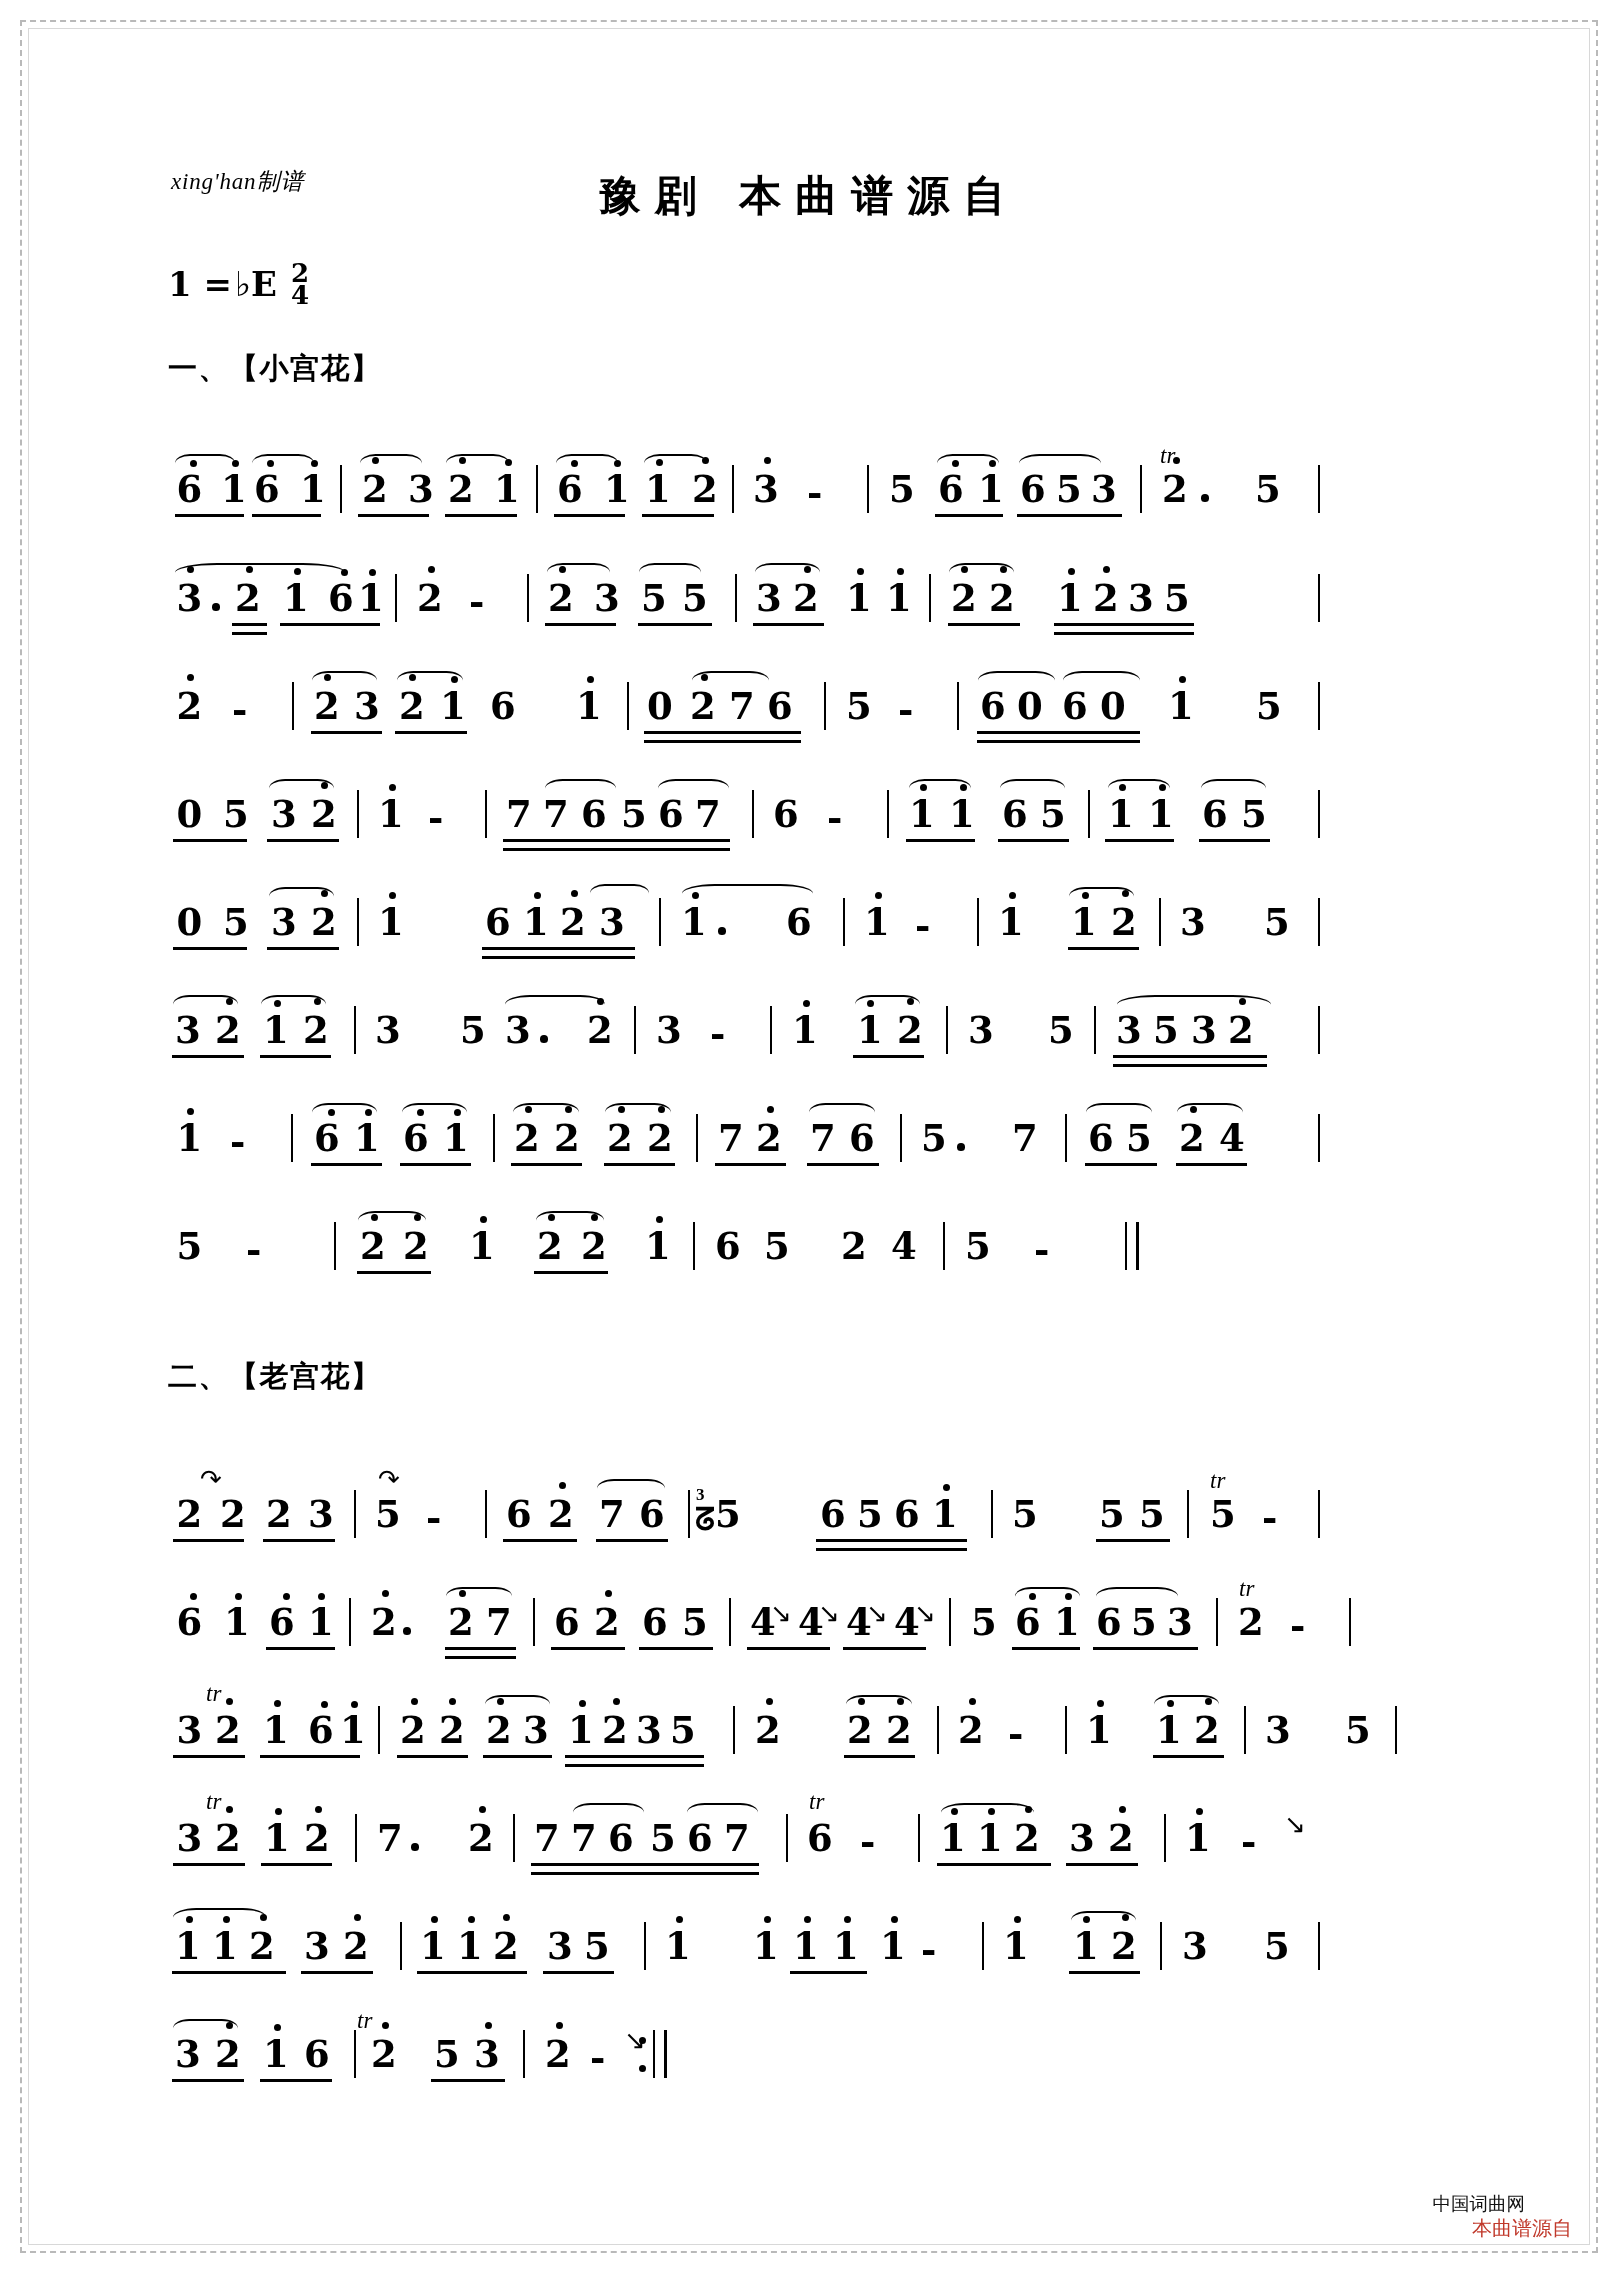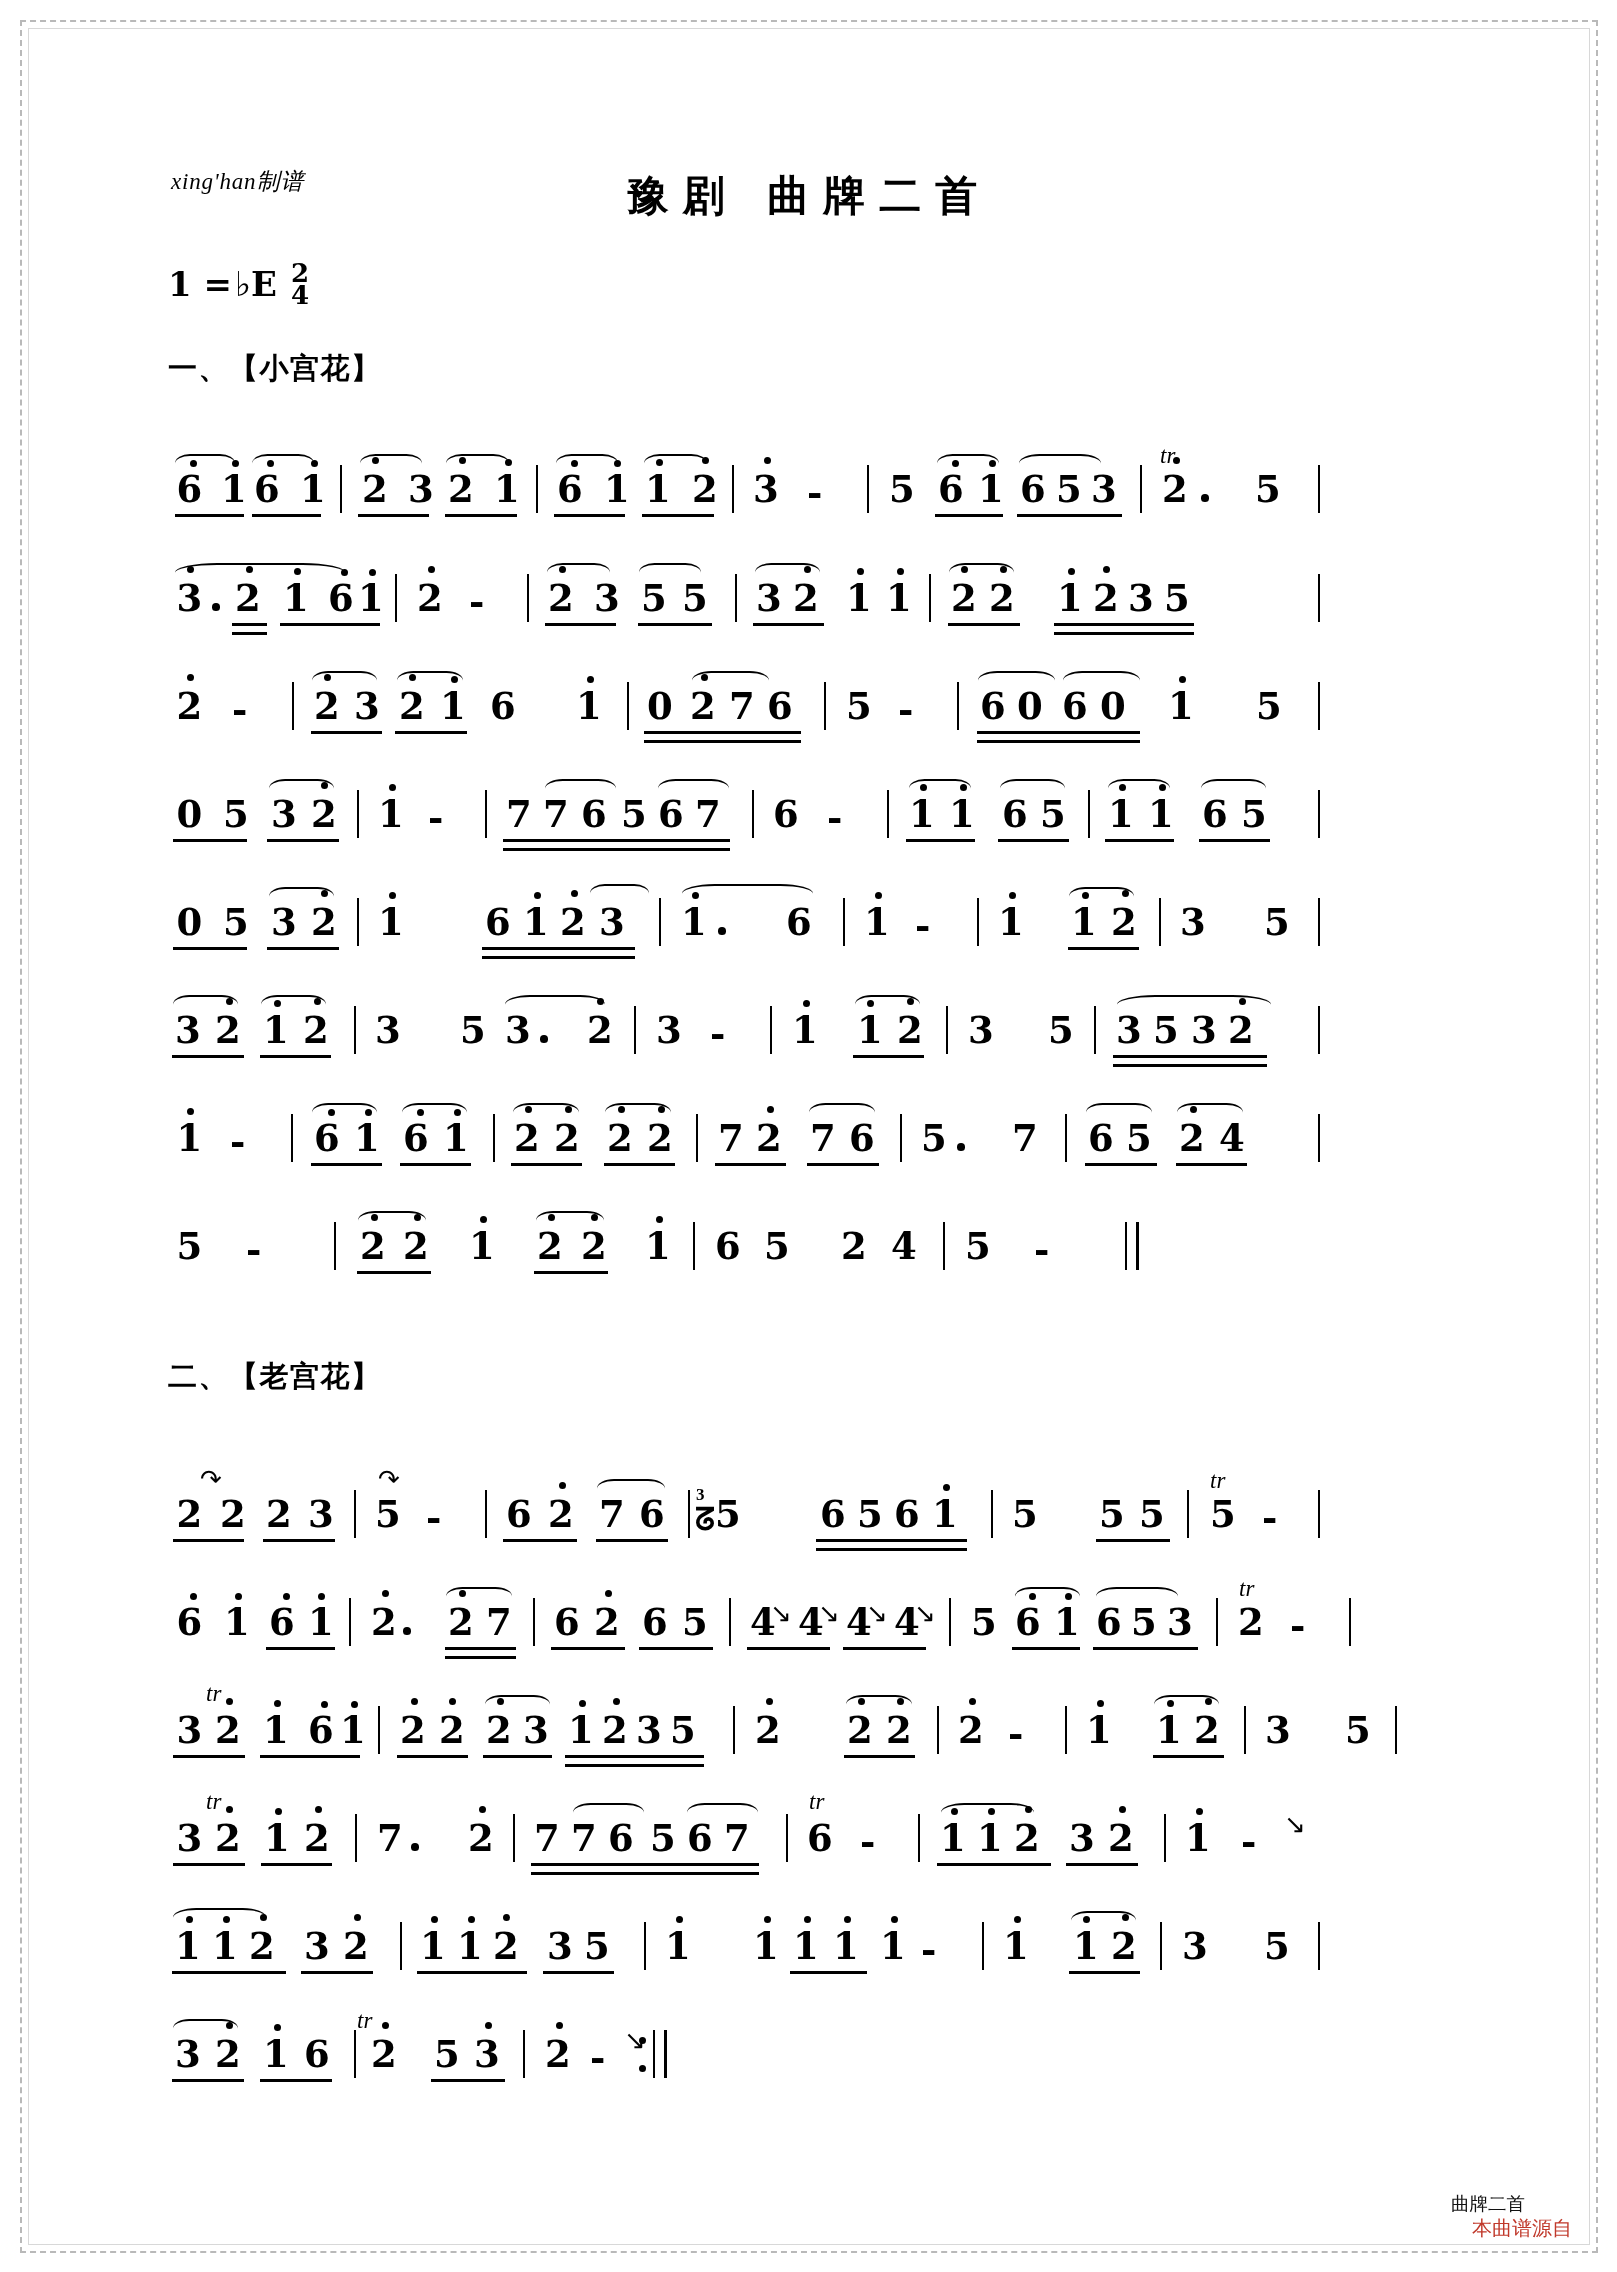--- a/index.html
+++ b/index.html
@@ -44,21 +44,21 @@
 </style>
 </head>
 <body>
 
 <div class="page-frame"></div>
 <div class="page-frame2"></div>
 
 <div class="sheet">
 
   <div class="credit">xing'han制谱</div>
-  <div class="title">豫剧 曲牌二首</div>
+  <div class="title">豫剧 本曲谱源自</div>
 
   <div class="keyline">
     <span>1 =</span>
     <span>♭E</span>
     <span class="meter">
       <b>2</b>
       <b>4</b>
     </span>
   </div>
 
@@ -853,17 +853,17 @@
       <div class="n" style="left:384px;top:31px;">2</div>
         <div class="dot-above" style="left:395px;top:17px;"></div>
       <div class="dash" style="left:429px;top:31px;">-</div>
       <div class="arr" style="left:463px;top:20px;">↘</div>
       <div class="dot-above" style="left:478px;top:32px;"></div>
       <div class="dot-above" style="left:478px;top:60px;"></div>
       <div class="dbl" style="left:492px;top:25px;height:48px;"></div>
     </div>
   </div>
 
-  <div class="footer-note">曲牌二首</div>
+  <div class="footer-note">中国词曲网</div>
   <div class="footer-brand">本曲谱源自</div>
 
 </div>
 
 
 </body></html>

